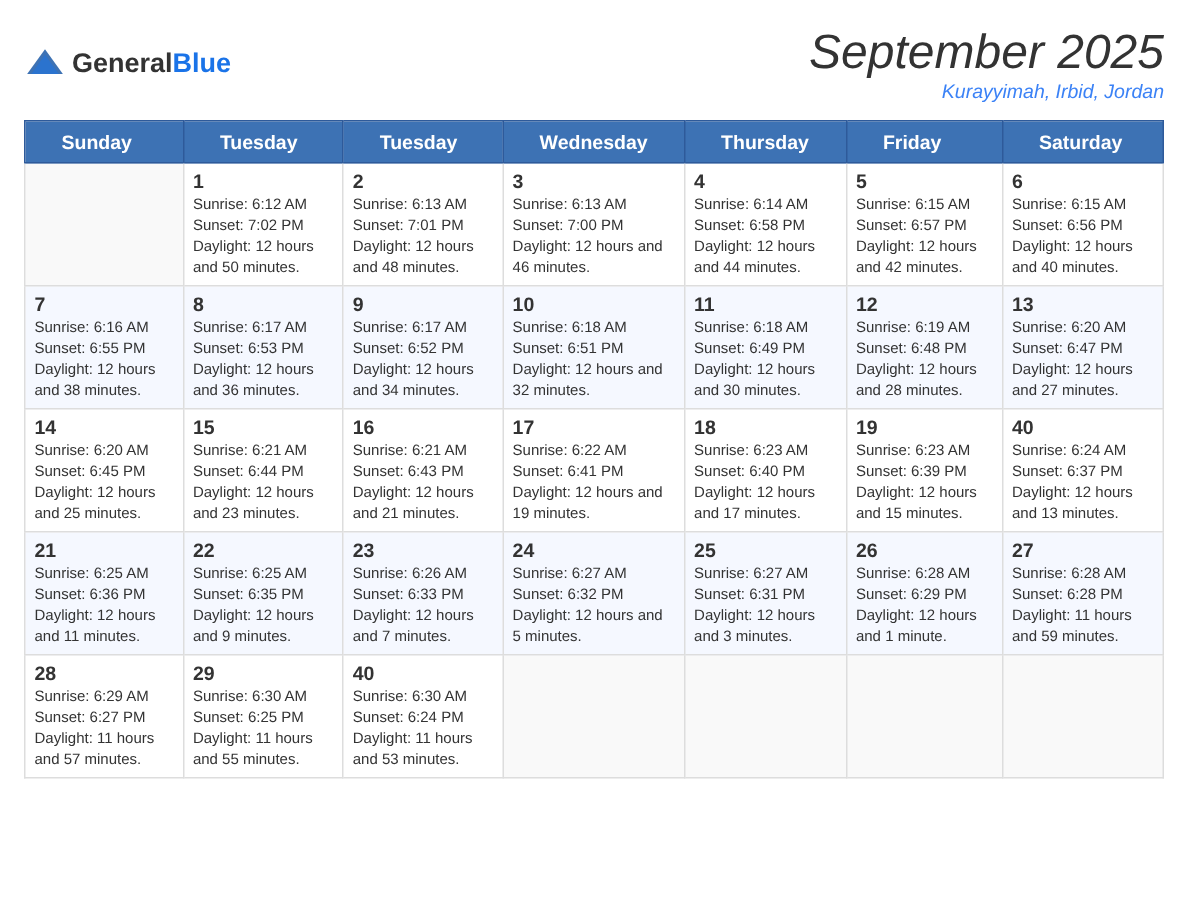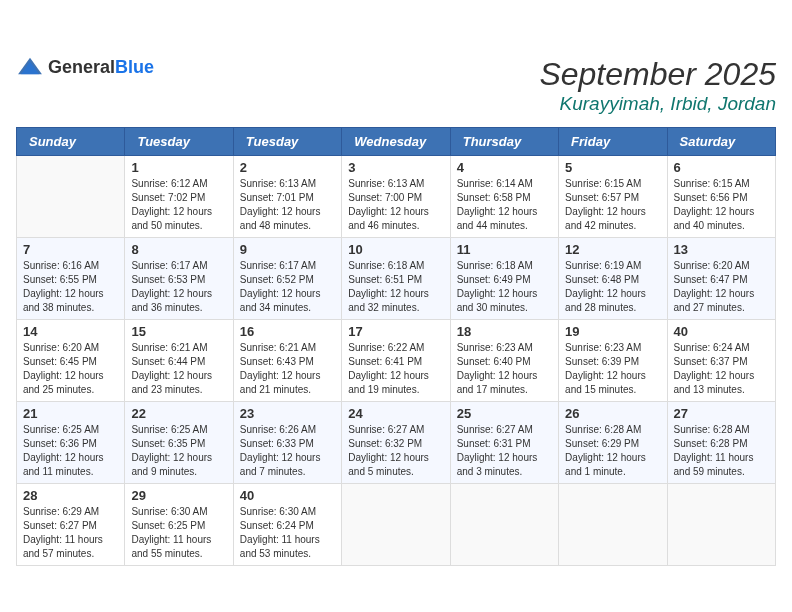--- a/index.html
+++ b/index.html
@@ -6,59 +6,57 @@
     body {
       font-family: Arial, sans-serif;
       background: #fff;
       width: 792px;
       min-height: 612px;
       padding: 16px;
     }
     .header {
       display: flex;
       justify-content: space-between;
-      align-items: flex-start;
+      align-items: center;
       margin-bottom: 12px;
-      margin-top: 40px;
     }
     .logo {
       display: flex;
       align-items: center;
       gap: 4px;
     }
     .logo-icon {
       width: 28px;
       height: 22px;
     }
     .title-section {
       text-align: right;
       font-style: italic;
     }
     .month-title {
       font-size: 32px;
       color: #333;
       font-weight: normal;
     }
     .subtitle {
-      font-size: 19px;
-      color: #0f766e;
+      font-size: 13px;
+      color: #3b82f6;
     }
     .calendar {
       width: 100%;
       border-collapse: collapse;
       border: 1px solid #ccc;
     }
     .calendar th {
       background-color: #3d72b4;
       color: #fff;
       text-align: left;
-      padding: 6px 12px;
+      padding: 6px 24px;
       font-size: 13px;
       border: 1px solid #2e5a9a;
-      font-style: italic;
     }
     .calendar td {
       vertical-align: top;
       padding: 4px 6px;
       border: 1px solid #ddd;
       min-height: 80px;
       width: 108px;
       font-size: 10.5px;
       color: #333;
       background: #fff;

